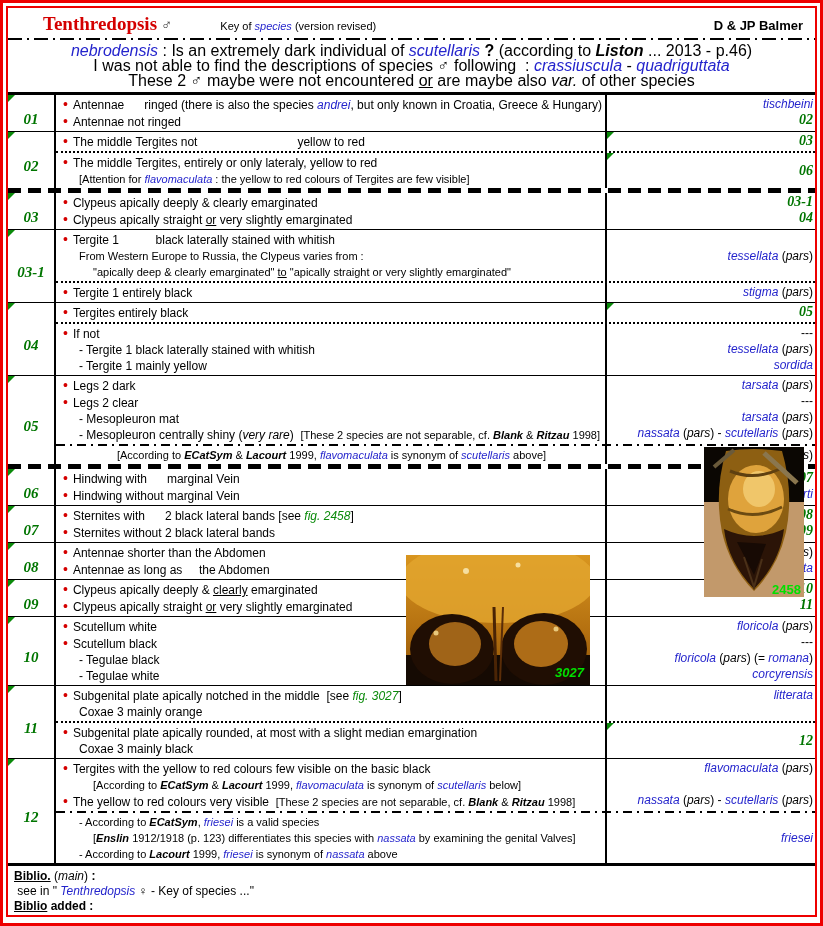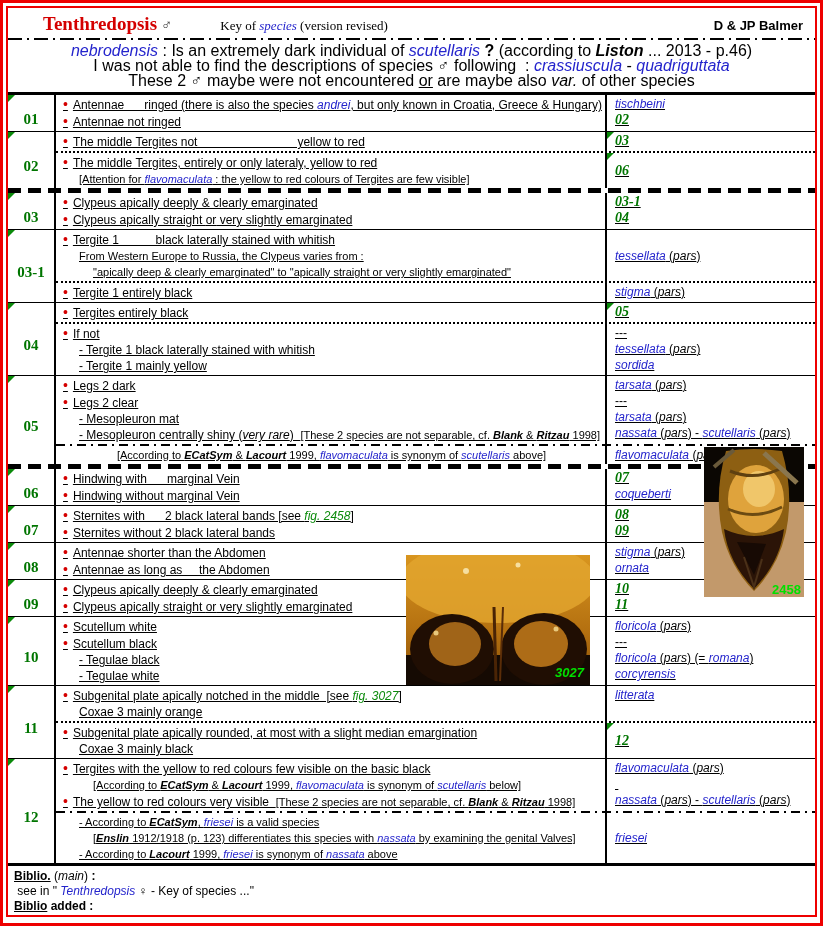--- a/index.html
+++ b/index.html
@@ -5,47 +5,47 @@
   html,body{margin:0;padding:0;background:#fff;}
   .page{position:relative;width:823px;height:926px;box-sizing:border-box;
         border:3px solid #ee0000;background:#fff;
         font-family:"Liberation Sans",sans-serif;font-size:12px;color:#000;overflow:hidden;}
   .inner{position:absolute;left:3px;top:3px;width:811px;height:911px;box-sizing:border-box;
          border:2px solid #ee0000;overflow:hidden;}
   
   .titlebar{display:flex;align-items:baseline;padding:5px 12px 3px 8px;height:22px;}
   .doc-title{font-family:"Liberation Serif",serif;font-weight:bold;font-size:19px;color:#d40000;margin-left:27px;}
   .male-sym{color:#444;font-size:15px;font-weight:normal;margin-left:4px;}
-  .subtitle{margin-left:48px;font-size:13px;font-family:Liberation Serif, serif;}
+  .subtitle{margin-left:48px;font-size:11px;}
   .author{margin-left:auto;font-weight:bold;font-size:13px;}
   .dashdot{height:2px;background:repeating-linear-gradient(90deg,#000 0 14px,transparent 14px 19px,#000 19px 21px,transparent 21px 26px);}
   .notes{text-align:center;padding:3px 0 4px 0;}
   .note-line{line-height:15px;font-size:16px;white-space:pre-wrap;}
   
   .keytable{border-top:3px solid #000;border-bottom:3px solid #000;}
   .krow{display:flex;}
   .krow.end-solid{border-bottom:1.5px solid #000;}
   .hsep-dashed{height:5px;background:repeating-linear-gradient(90deg,#000 0 13px,transparent 13px 20px);}
   .numcell{width:46px;flex:0 0 46px;border-right:2px solid #000;position:relative;
            display:flex;align-items:center;justify-content:center;}
-  .num{font-family:"Liberation Serif",serif;font-weight:bold;
+  .num{font-family:"Liberation Serif",serif;font-style:italic;font-weight:bold;
        font-size:15px;color:#007500;margin-top:13px;}
-  .rowbody{flex:1;display:flex;flex-direction:column;text-decoration:underline;}
+  .rowbody{flex:1;display:flex;flex-direction:column;}
   .subcell{display:flex;flex:1;}
   .sep-dotted{height:0;border-top:2px dotted #000;}
   .sep-dashdot{height:2px;background:repeating-linear-gradient(90deg,#000 0 9px,transparent 9px 14px,#000 14px 16px,transparent 16px 21px);}
   .subleft{flex:1;border-right:2px solid #000;padding:1px 3px 1px 5px;}
   .subright{width:198px;flex:0 0 198px;position:relative;padding:1px 2px 1px 8px;
             display:flex;flex-direction:column;justify-content:flex-start;}
   .subright.mid{justify-content:center;}
   .tline{line-height:16px;white-space:pre-wrap;padding-left:2px;}
   .tline.ind1{padding-left:18px;}
   .tline.ind2{padding-left:32px;}
   .tline.center{text-align:center;padding-left:0;}
-  .rline{line-height:16px;white-space:pre-wrap;}
+  .rline{line-height:16px;white-space:pre-wrap;text-align:right;}
   .bullet{color:#d40000;font-size:14px;margin-right:5px;}
   .tri{position:absolute;top:0;left:0;width:0;height:0;
        border-top:7px solid #0a8a0a;border-right:7px solid transparent;}
   
   .sg{}
   .s-sp{color:#2424cc;font-style:italic;}
   .s-b{font-weight:bold;}
   .s-i{font-style:italic;}
   .s-bi{font-weight:bold;font-style:italic;}
   .s-u{text-decoration:underline;}

